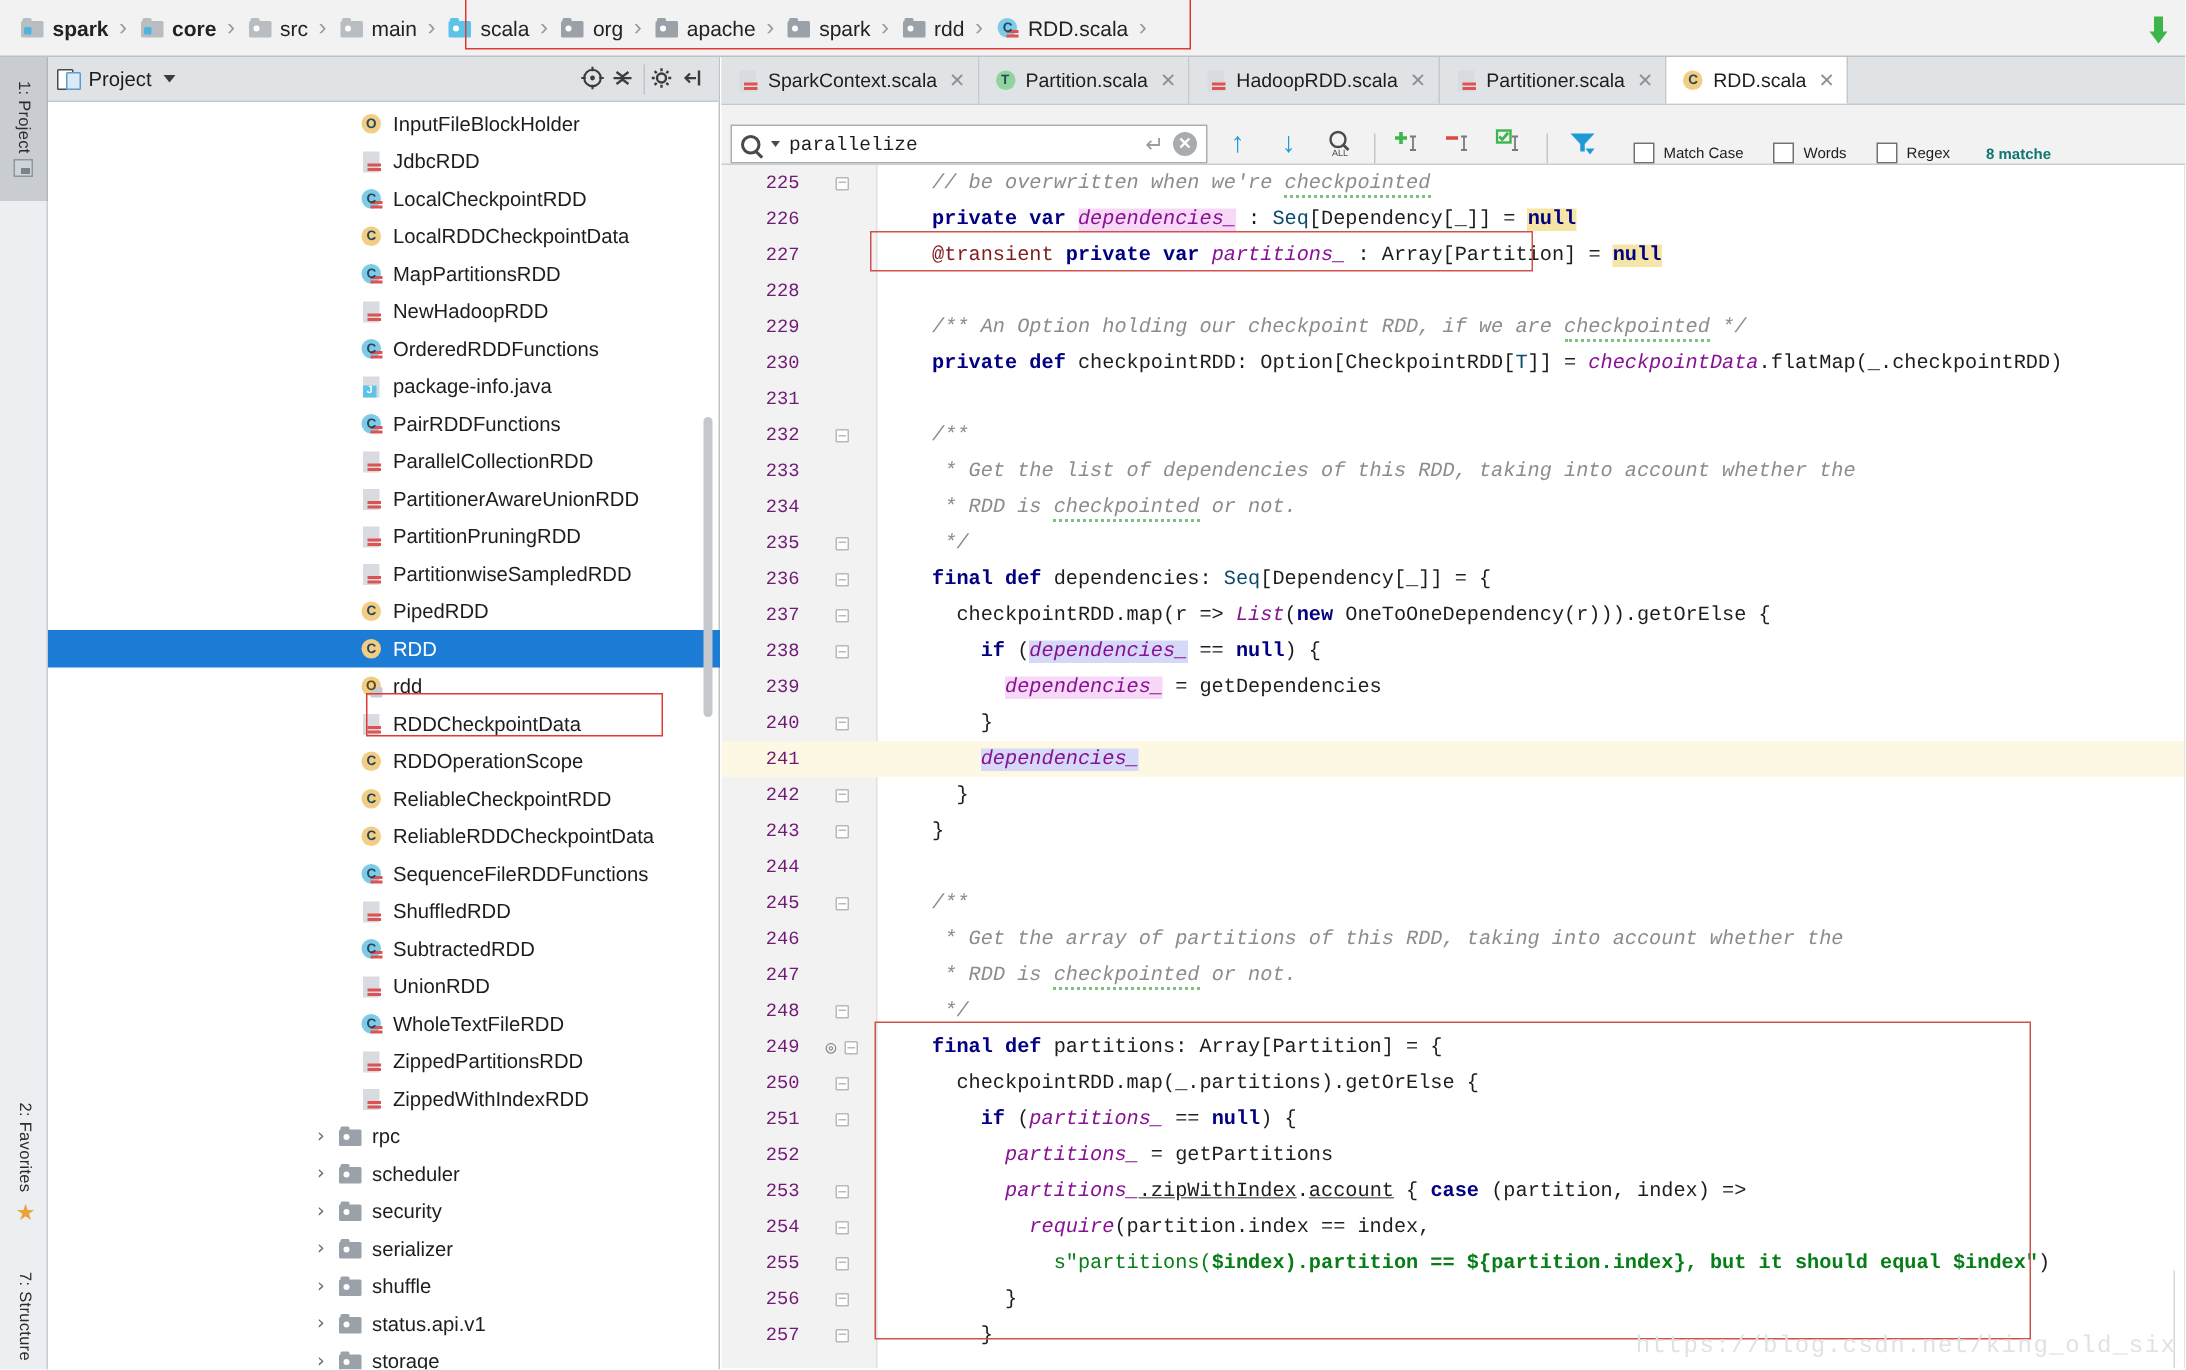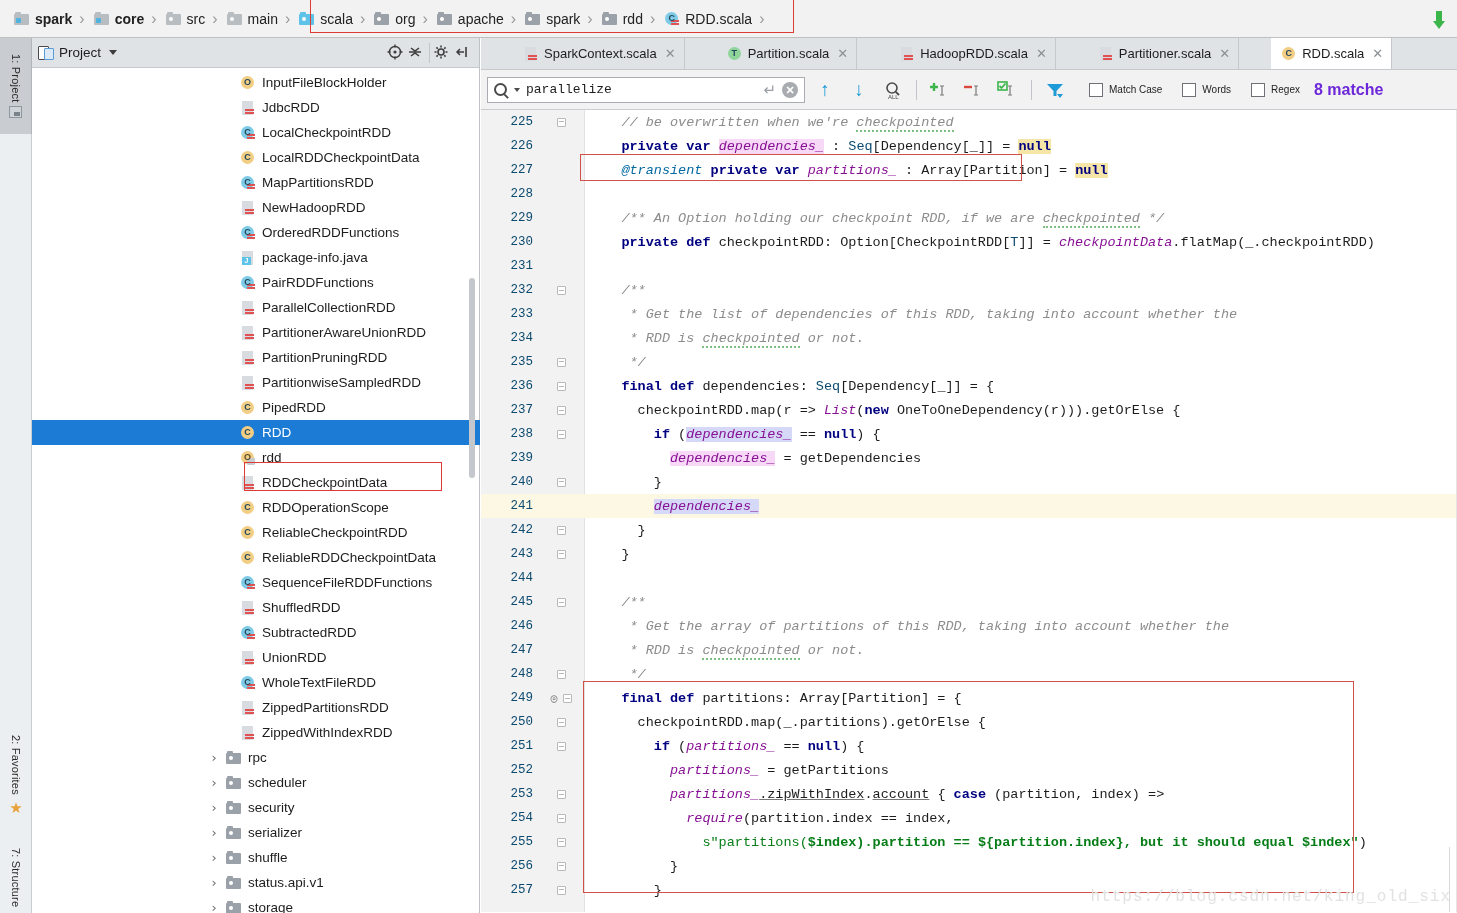--- a/index.html
+++ b/index.html
@@ -195,28 +195,28 @@
     position: absolute; left: 481px; top: 38px; width: 976px; height: 875px;
     background: #ffffff;
   }
   .tabbar {
     height: 32px; background: #dfe3e6; display: flex; align-items: flex-end;
     border-bottom: 1px solid #c5c9cd; position: relative;
   }
   .tab {
     height: 31px; display: flex; align-items: center; gap: 5px;
     padding: 0 8px 0 10px; font-size: 13px; color: #1d1d1d;
-    border-right: 1px solid #c5c9cd; background: #dfe3e6; white-space: nowrap; margin-left: 32px;
+    border-right: 1px solid #c5c9cd; background: #dfe3e6; white-space: nowrap;
   }
   .tab.active { background: #ffffff; }
   .tab .x { color: #8b8f93; font-size: 13px; margin-left: 3px; }
 
   .findbar {
     height: 40px; background: #f2f2f2; border-bottom: 1px solid #c9cdd1;
-    display: flex; align-items: center; padding: 0 6px; gap: 6px;
+    display: flex; align-items: flex-end; padding: 0 6px; gap: 6px;
     position: relative;
   }
   .search-box {
     width: 318px; height: 26px; background: #ffffff; border: 1px solid #a9adb1;
     display: flex; align-items: center; padding: 0 6px; gap: 6px;
   }
   .search-text {
     flex: 1; font-family: "Liberation Mono", monospace; font-size: 13px; color: #1d1d1d;
   }
   .mag {
@@ -237,37 +237,37 @@
     font-size: 11px; line-height: 16px; text-align: center; font-weight: bold;
   }
   .fb-btn { width: 28px; height: 28px; display:flex; align-items:center; justify-content:center; }
   .arrow-up, .arrow-dn { color: #1e9ad6; font-size: 19px; font-weight: bold; line-height: 1; }
   .vsep { width: 1px; height: 20px; background: #c2c6ca; margin: 0 3px; }
   .chk {
     display: flex; align-items: center; gap: 6px; font-size: 10px; color: #1d1d1d;
     margin-left: 14px;
   }
   .chk .box { width: 14px; height: 14px; border: 1px solid #6e7276; background: #fff; }
-  .matches { font-size: 16px; font-weight: bold; color: #6d28d9; margin-left: 8px; white-space: nowrap; }
+  .matches { font-size: 10px; font-weight: bold; color: #0f766e; margin-left: 18px; white-space: nowrap; }
 
   
   .code-wrap {
     position: relative; height: 802px; background: #ffffff; overflow: hidden;
   }
   .gutter-bg {
     position: absolute; left: 0; top: 0; width: 104px; height: 802px;
     background: #f2f2f2; border-right: 1px solid #e2e2e2;
   }
   .row {
     position: relative; height: 24px; display: flex; align-items: center;
     font-family: "Liberation Mono", monospace; font-size: 13.5px; white-space: pre;
   }
   .row.hl { background: #fdf8e3; }
   .lnum {
-    width: 56px; flex: 0 0 56px; text-align: right; color: #0c4a6e;
+    width: 56px; flex: 0 0 56px; text-align: right; color: #701a75;
     font-family: "Liberation Mono", monospace; font-size: 12.5px; padding-right: 4px;
     z-index: 2;
   }
   .gmark {
     width: 48px; flex: 0 0 48px; display:flex; align-items:center; justify-content:center; gap:3px;
     z-index: 2; color:#b9b9b9; font-size: 11px;
   }
   .fold {
     width: 9px; height: 9px; border: 1px solid #b9b9b9; border-radius: 1px;
     position: relative; background: #fff; display:inline-block;
@@ -276,21 +276,21 @@
   .fold.end { border-radius: 1px; border-top-color:#b9b9b9; }
   .fold.end::after{ top:2px; }
   .at-ico { color: #7f7f7f; font-size: 12px; margin-right:2px; }
   .ctext { padding-left: 4px; z-index: 2; }
 
   
   .kw { color: #000080; font-weight: bold; }
   .cmt { color: #8c8c8c; font-style: italic; }
   .typ { color: #0c4a6e; }
   .fld { color: #871094; font-style: italic; }
-  .ann { color: #0369a1; font-style: italic; }
+  .ann { color: #7f1d1d; }
   .str { color: #067d17; }
   .strb { color: #067d17; font-weight: bold; }
   .nulhl { background: #f5e6a8; }
   .fldhl { background: #f7d8f7; }
   .seltok { background: #d5d8f7; }
   .squig { border-bottom: 2px dotted #7fbf7f; }
   .uline { text-decoration: underline; text-decoration-color:#777; }
 
   .code-redbox {
     position: absolute; border: 1.5px solid #d0504a; pointer-events: none; z-index: 5;

